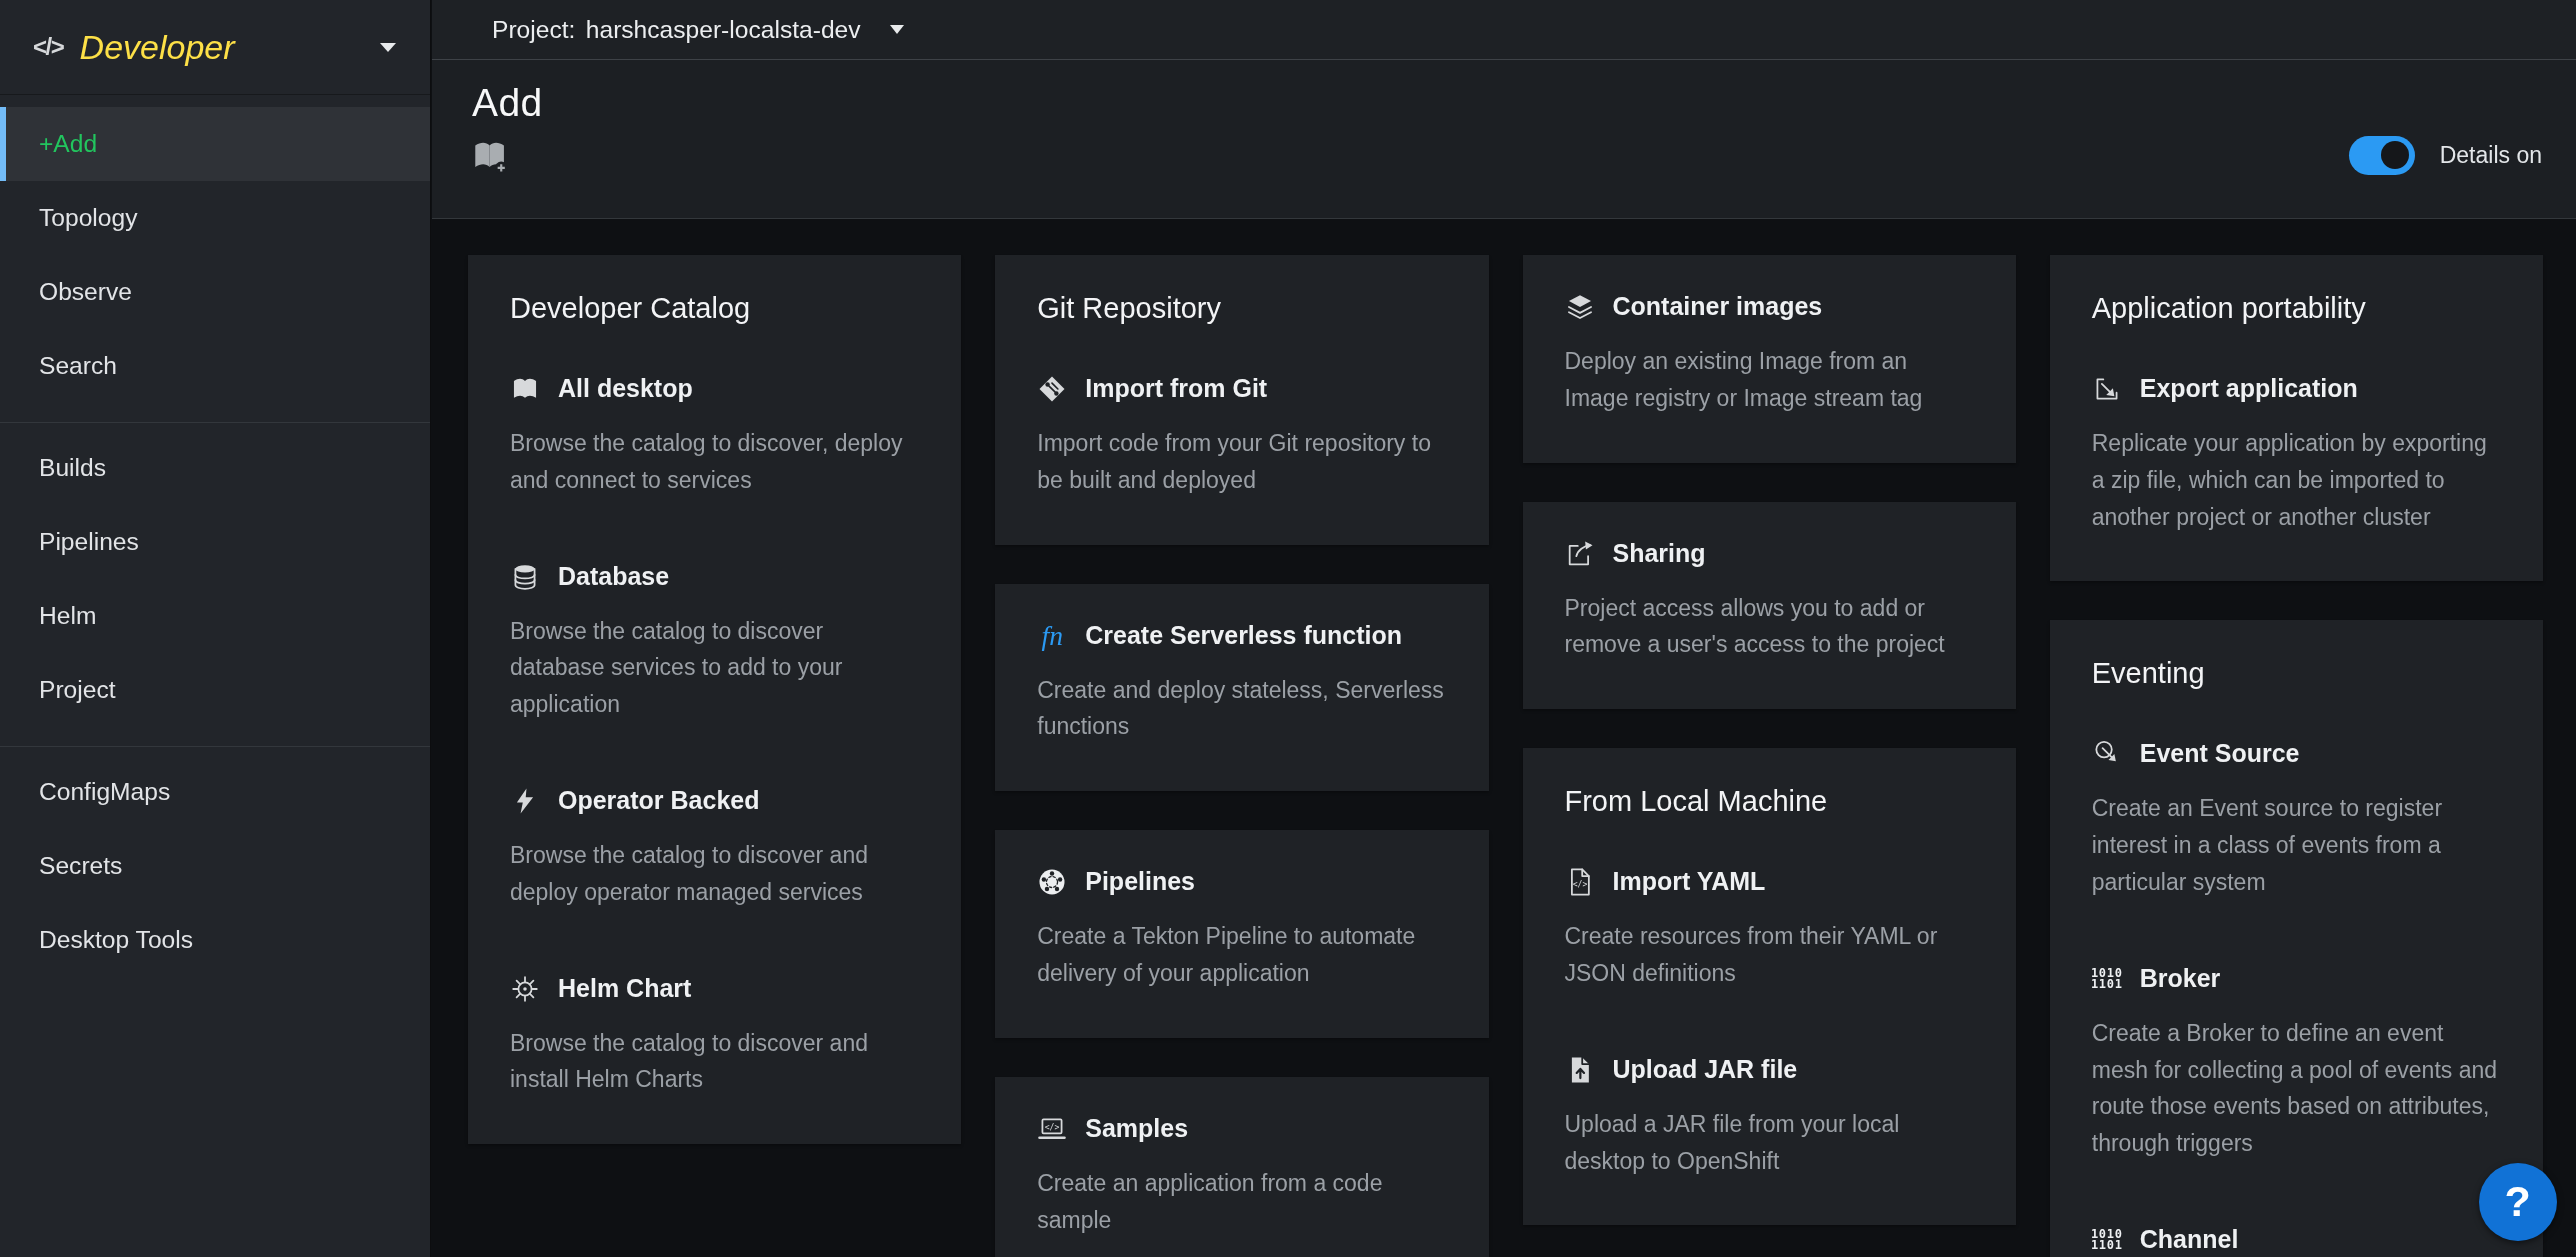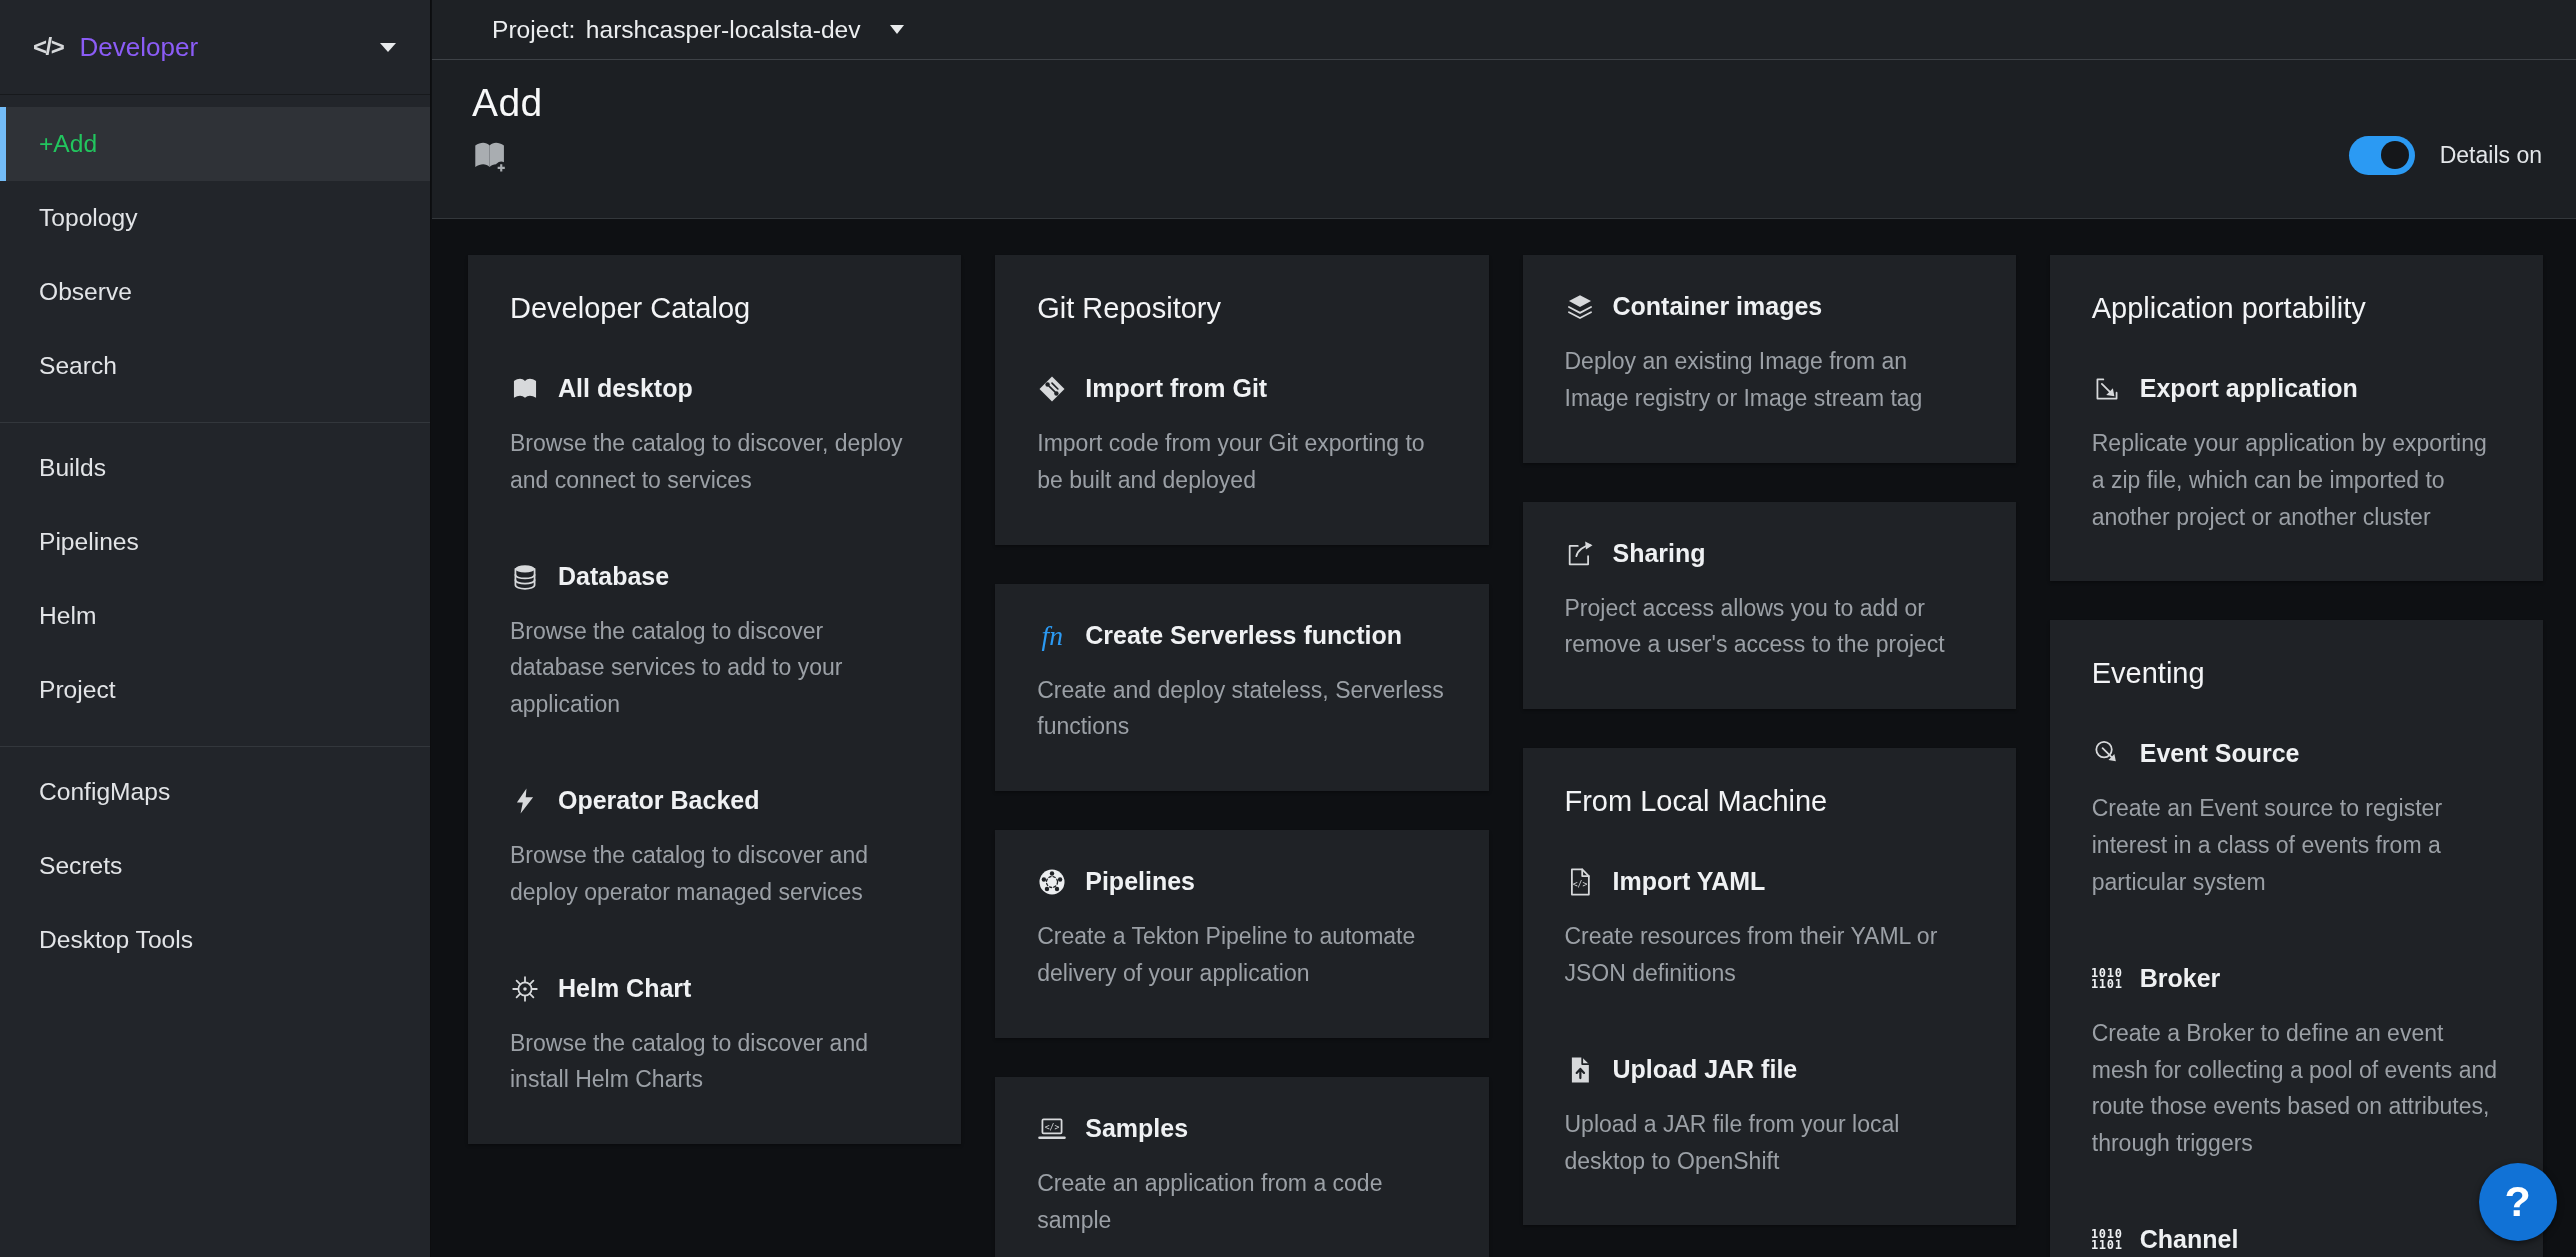--- a/index.html
+++ b/index.html
@@ -33,21 +33,21 @@
   .perspective{
     height:95px;display:flex;align-items:center;
     padding:0 34px 0 33px;
     border-bottom:0.7px solid #17191c;
     cursor:pointer;
   }
   .perspective .code-glyph{
     color:var(--icon-color);font-size:24px;font-weight:700;letter-spacing:-1.5px;
     margin-right:16.4px;
   }
-  .perspective .label{font-size:26px;color:#8b5cf6;flex:1;}
+  .perspective .label{font-size:34px;color:#fde047;flex:1;font-style:italic;}
   .caret{width:0;height:0;border-left:8.2px solid transparent;border-right:8.2px solid transparent;border-top:9.7px solid #e8eaec;display:inline-block;}
   .nav{padding-top:4.5px;}
   .nav-group{padding:7.5px 0 19.4px 0;}
   .nav-group + .nav-group{border-top:0.7px solid #33373c;}
   .nav-item{
     padding:23px 15px 23px 33px;
     font-size:24.6px;color:var(--text-nav);
     cursor:pointer;border-left:6.7px solid transparent;
   }
   .nav-item.active{
@@ -241,21 +241,21 @@
                 <span class="icon">
                   <svg viewBox="0 0 38 38" fill="none" stroke="#d7d9db" stroke-width="2.4" stroke-linecap="round" stroke-linejoin="round">
                     <path d="M19 2 L36 19 L19 36 L2 19 Z" fill="#d7d9db" stroke="none"></path>
                     <circle cx="13" cy="13" r="3" fill="#1f2226" stroke="none"></circle>
                     <circle cx="25" cy="25" r="3" fill="#1f2226" stroke="none"></circle>
                     <path d="M15 15 L23 23 M19 11 L27 19" stroke="#1f2226" stroke-width="2.2"></path>
                   </svg>
                 </span>
                 <span class="item-label">Import from Git</span>
               </div>
-              <p class="item-desc">Import code from your Git exporting to be built and deployed</p>
+              <p class="item-desc">Import code from your Git repository to be built and deployed</p>
             </div>
           </div>
           <div class="card">
             <div class="add-item">
               <div class="item-head">
                 <span class="icon">
                   <span class="fn-glyph">fn</span>
                 </span>
                 <span class="item-label">Create Serverless function</span>
               </div>

